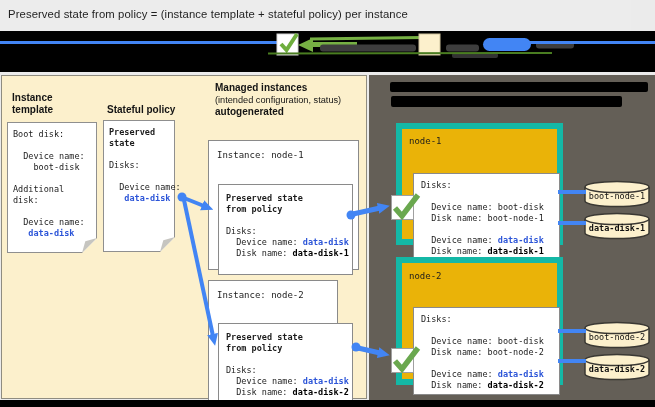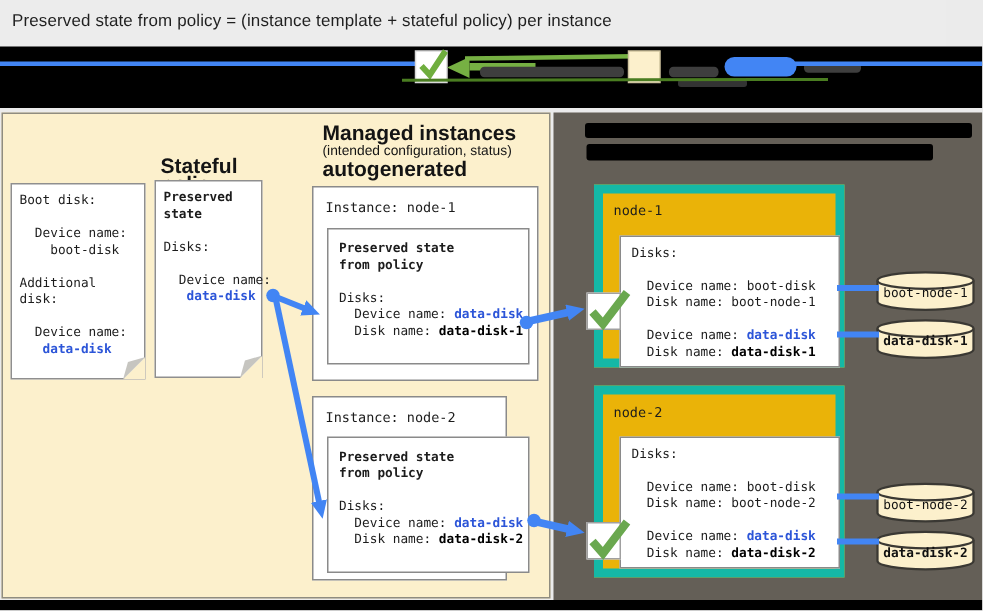--- a/index.html
+++ b/index.html
@@ -10,36 +10,36 @@
   
   #title-bar{left:0;top:0;width:631px;height:31px;background:#ececec;}
   #page-title{left:8px;top:8px;font-size:11.3px;color:#1f1f1f;letter-spacing:.1px;}
   #legend-bar{left:0;top:31px;width:655px;height:41px;background:#000;}
   #bottom-bar{left:0;top:400px;width:655px;height:7px;background:#000;}
 
   
   #left-panel{left:1px;top:75px;width:366px;height:324px;background:#fcf0cc;border:1px solid #8f8c80;box-sizing:border-box;}
   #dark-panel{left:369px;top:75px;width:286px;height:325px;background:#645f57;}
 
-  .panel-label{font-weight:bold;font-size:14px;color:#141414;line-height:12px;}
+  .panel-label{font-weight:bold;font-size:10px;color:#141414;line-height:12px;}
   .sub{font-weight:normal;font-size:9.2px;}
 
   .note{background:#fff;border:1px solid #8f8f8f;box-sizing:border-box;padding:6px 4px 0 5px;}
   .fold-cut{position:absolute;right:-1px;bottom:-1px;width:15px;height:15px;background:#fcf0cc;
             clip-path:polygon(100% 0,100% 100%,0 100%);}
   .fold-flap{position:absolute;right:-1px;bottom:-1px;width:15px;height:15px;background:#c6c5c0;
              clip-path:polygon(0 100%,100% 0,22% 22%);}
 
   .mono{font-family:"DejaVu Sans Mono",monospace;font-size:8.5px;color:#1c1c1c;white-space:pre;}
   .row{height:11px;font-family:"DejaVu Sans Mono",monospace;font-size:8.5px;color:#1c1c1c;white-space:pre;}
   .b{font-weight:bold;}
   .v-blue{color:#2c55d8;font-weight:bold;}
   .v-bold{color:#000;font-weight:bold;}
 
-  .wbox{background:#fff;border:1px solid #8a8a8a;box-sizing:border-box;}
+  .wbox{background:#fff;border:1px solid #8a8a8a;box-sizing:border-box;margin-top:16px;}
   .cream-box{background:#eab308;border:6px solid #14b8a6;box-sizing:border-box;}
 
   .checkbox{background:#fff;border:1px solid #a0a0a0;box-sizing:border-box;z-index:45;}
   .checkbox svg{overflow:visible;display:block;}
 
   .cylinder{width:66px;height:28px;z-index:30;}
   .cyl-label{position:absolute;left:0;top:11px;width:100%;text-align:center;
              font-family:"DejaVu Sans Mono",monospace;font-size:8.5px;color:#101010;}
 
   #connector-overlay{left:0;top:0;z-index:40;pointer-events:none;}
@@ -68,20 +68,21 @@
       <rect x="483" y="7" width="48" height="13" rx="6.5" fill="#4285f4"></rect>
       <rect x="536" y="10.5" width="38" height="7" rx="3" fill="#3e3e3e"></rect>
       <rect x="452" y="22" width="46" height="5" rx="2" fill="#333333"></rect>
       <line x1="529" y1="11.5" x2="655" y2="11.5" stroke="#4285f4" stroke-width="3"></line>
       <line x1="268" y1="22.5" x2="552" y2="22" stroke="#4a7d21" stroke-width="2"></line>
     </svg>
   </div>
 
   <div class="abs" id="left-panel"></div>
 
+  <div class="abs panel-label" style="left:12px;top:92px;width:72px;">Instance template</div>
   <div class="abs panel-label" style="left:107px;top:104px;width:90px;">Stateful policy</div>
 
   <div class="abs" style="left:215px;top:82px;width:152px;">
     <div class="panel-label">Managed instances</div>
     <div class="panel-label sub">(intended configuration, status)</div>
     <div class="panel-label">autogenerated</div>
   </div>
 
   <div class="abs note" style="left:7px;top:122px;width:90px;height:131px;">
     <div class="row">Boot disk:</div>

